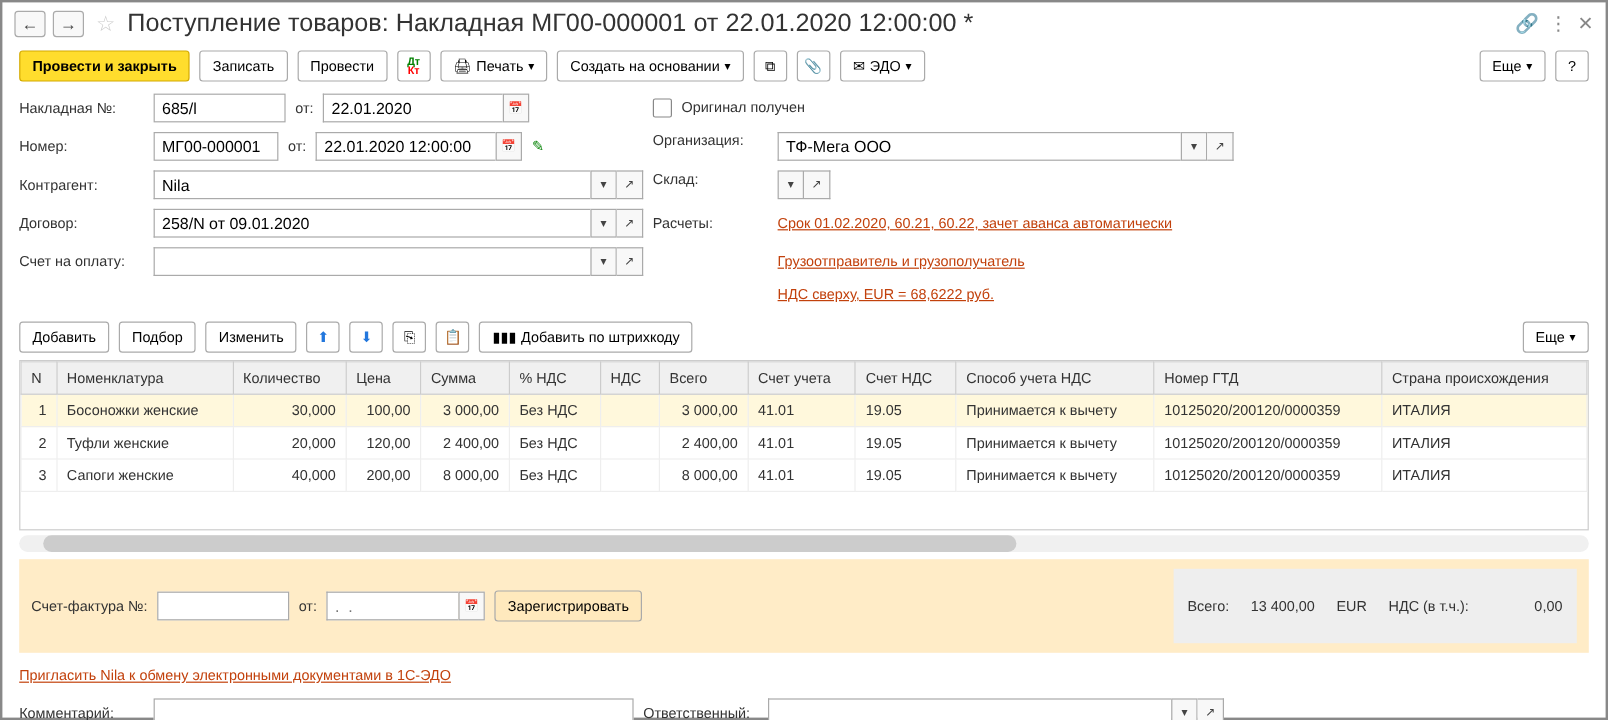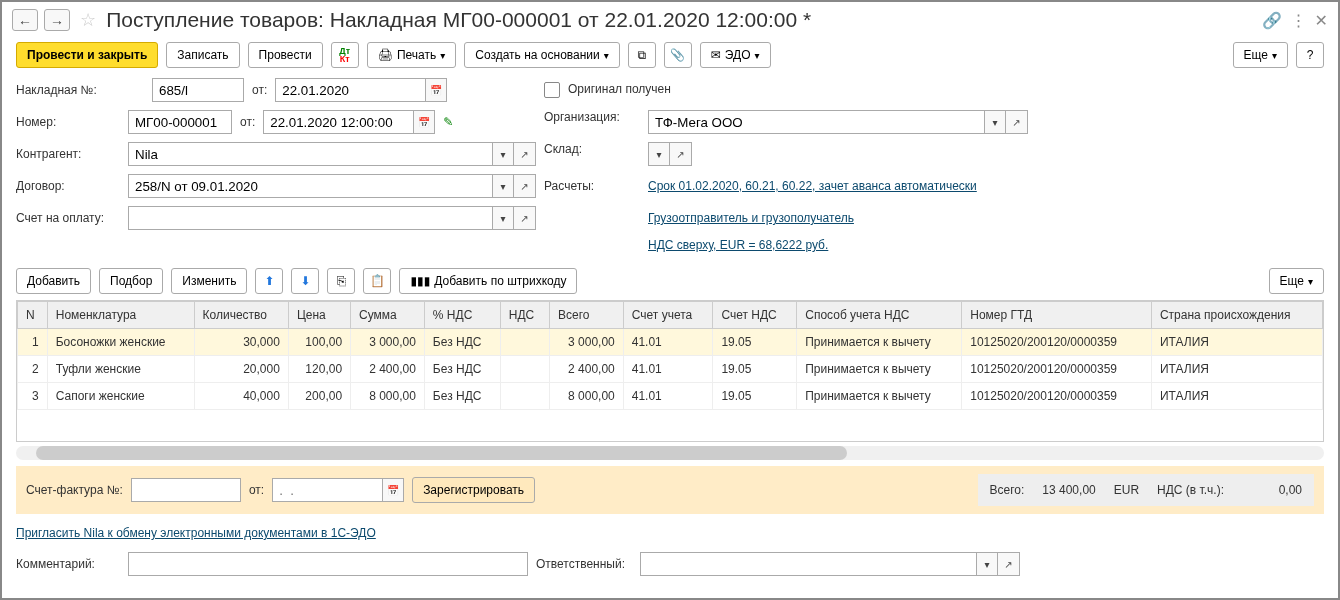--- a/index.html
+++ b/index.html
@@ -19,33 +19,33 @@
 .form-row { display: flex; align-items: center; margin-bottom: 8px; gap: 8px; }
 .label { width: 104px; flex-shrink: 0; }
 .label-r { width: 96px; flex-shrink: 0; }
 .input { height: 24px; border: 1px solid #aaa; padding: 0 6px; background: #fff; }
 .input-group { display: flex; }
 .input-group .input { border-right: none; }
 .ig-btn { width: 22px; height: 24px; border: 1px solid #aaa; background: #f8f8f8; display: inline-flex; align-items: center; justify-content: center; cursor: pointer; font-size: 10px; color: #444; }
 .ig-btn + .ig-btn { border-left: none; }
 .col-left { width: 520px; display: flex; align-items: center; gap: 8px; }
 .col-right { flex: 1; display: flex; align-items: flex-start; gap: 8px; }
-.link { color: #0c4a6e; text-decoration: underline; cursor: pointer; }
+.link { color: #c2410c; text-decoration: underline; cursor: pointer; }
 .checkbox { width: 16px; height: 16px; border: 1px solid #888; border-radius: 2px; }
 .table-toolbar { display: flex; padding: 6px 14px; gap: 8px; align-items: center; }
 .table-wrap { margin: 0 14px; border: 1px solid #ccc; height: 142px; overflow: hidden; }
 table { width: 100%; border-collapse: collapse; }
 th { background: #f0f0f0; border: 1px solid #ccc; padding: 6px 8px; text-align: left; font-weight: normal; font-size: 12px; }
 td { border: 1px solid #eee; padding: 6px 8px; }
 tr.selected td { background: #fff8dc; }
 .num { text-align: right; }
 .scrollbar { margin: 4px 14px; height: 14px; background: #f0f0f0; border-radius: 7px; position: relative; }
 .scroll-thumb { position: absolute; left: 20px; width: 62%; height: 100%; background: #ccc; border-radius: 7px; }
 .invoice-row { margin: 6px 14px; padding: 8px 10px; display: flex; align-items: center; gap: 8px; background: #ffecc7; }
-.totals { margin-left: auto; background: #eee; padding: 9px 12px; display: flex; gap: 18px; align-items: center; }
+.totals { margin-left: auto; background: #eee; padding: 24px 12px; display: flex; gap: 18px; align-items: center; }
 .footer-link { padding: 6px 14px; }
 .bottom-row { display: flex; padding: 6px 14px; gap: 8px; align-items: center; }
 .dtkt { font-size: 9px; line-height: 8px; font-weight: bold; }
 .dtkt .d { color: green; } .dtkt .k { color: red; }
 .caret::after { content: " ▾"; font-size: 10px; }
 </style>
 </head>
 <body>
 
 <div class="window">
@@ -75,21 +75,21 @@
     <button class="btn caret">✉ <span>ЭДО</span></button>
     <div style="flex:1"></div>
     <button class="btn caret">Еще</button>
     <button class="btn btn-icon">?</button>
   </div>
 
   <div class="form-area">
     <div class="form-row">
       <div class="col-left">
         <span class="label">Накладная №:</span>
-        <input class="input" style="width: 92px; margin-left: 24px;" value="685/l">
+        <input class="input" style="width: 110px;" value="685/l">
         <span>от:</span>
         <div class="input-group">
           <input class="input" style="width: 150px;" value="22.01.2020">
           <span class="ig-btn">📅</span>
         </div>
       </div>
       <div class="col-right">
         <span class="checkbox"></span>
         <span>Оригинал получен</span>
       </div>

